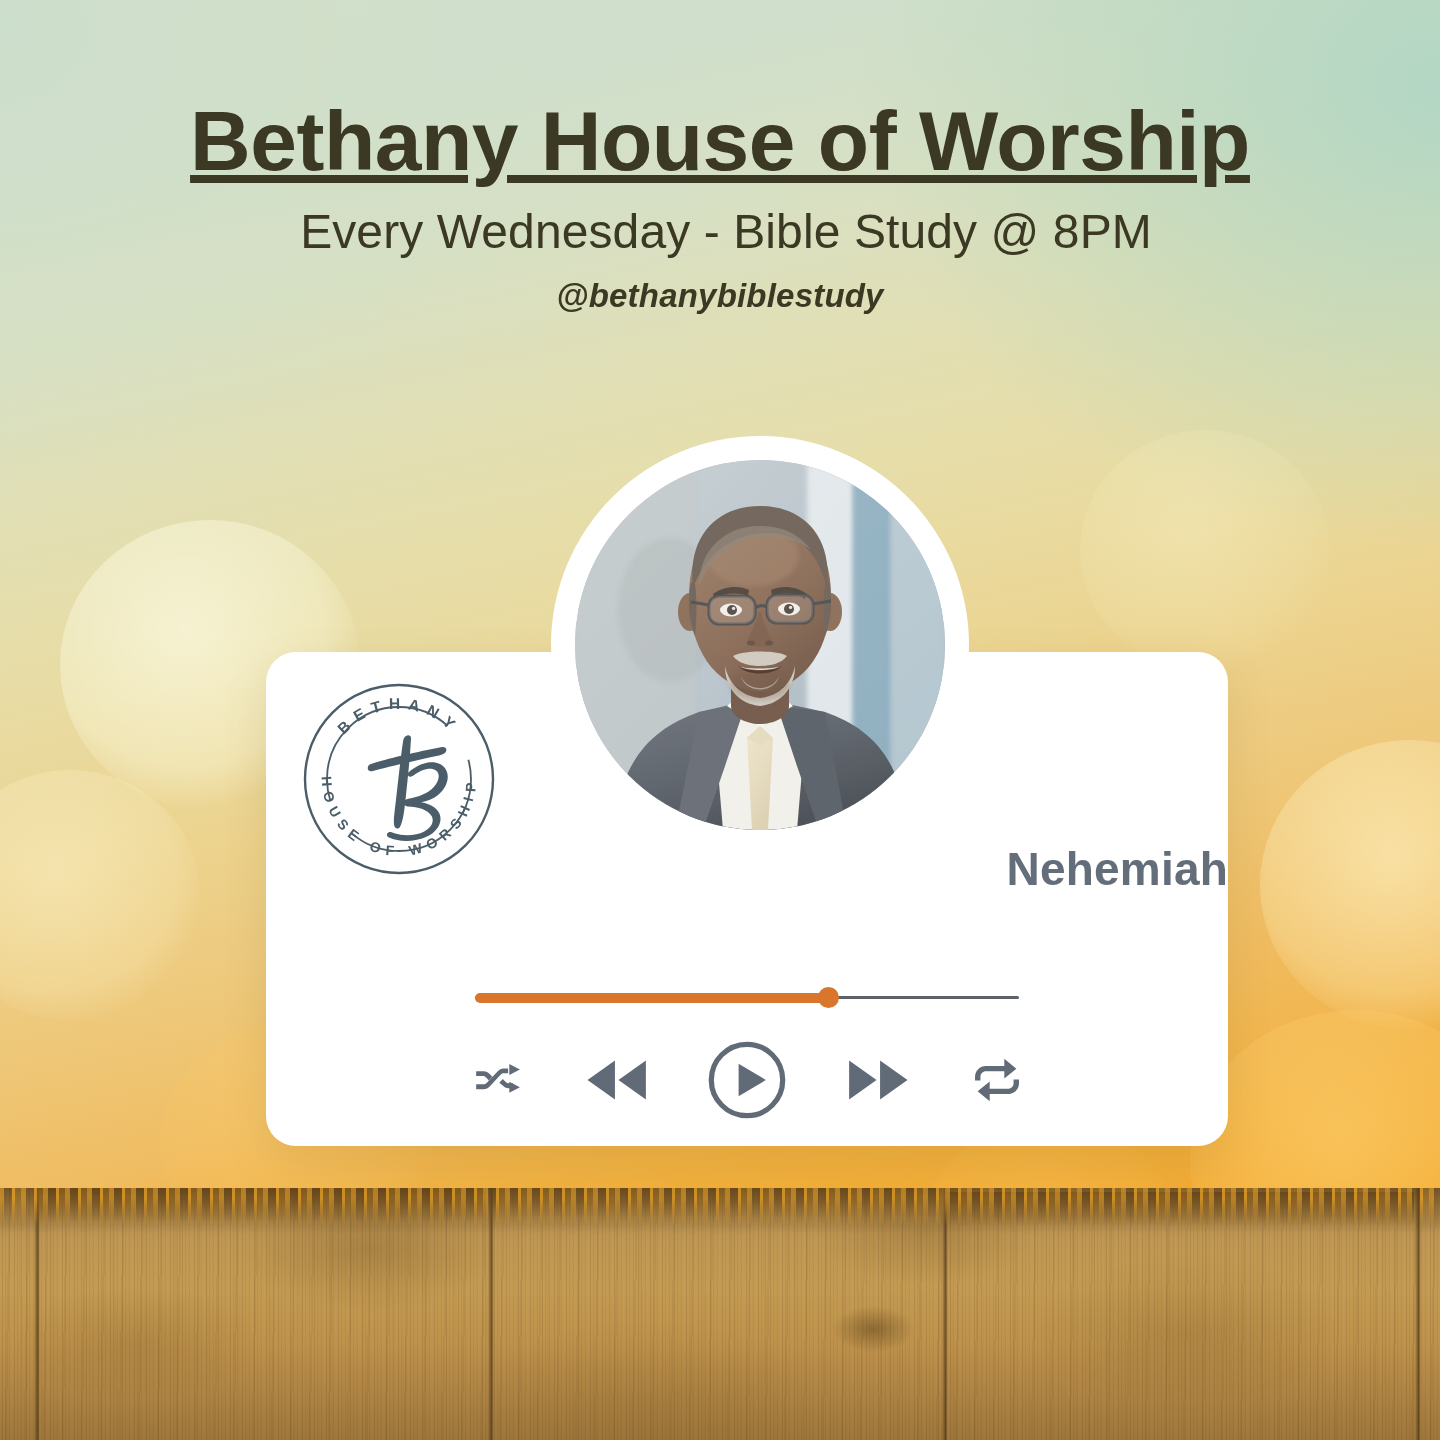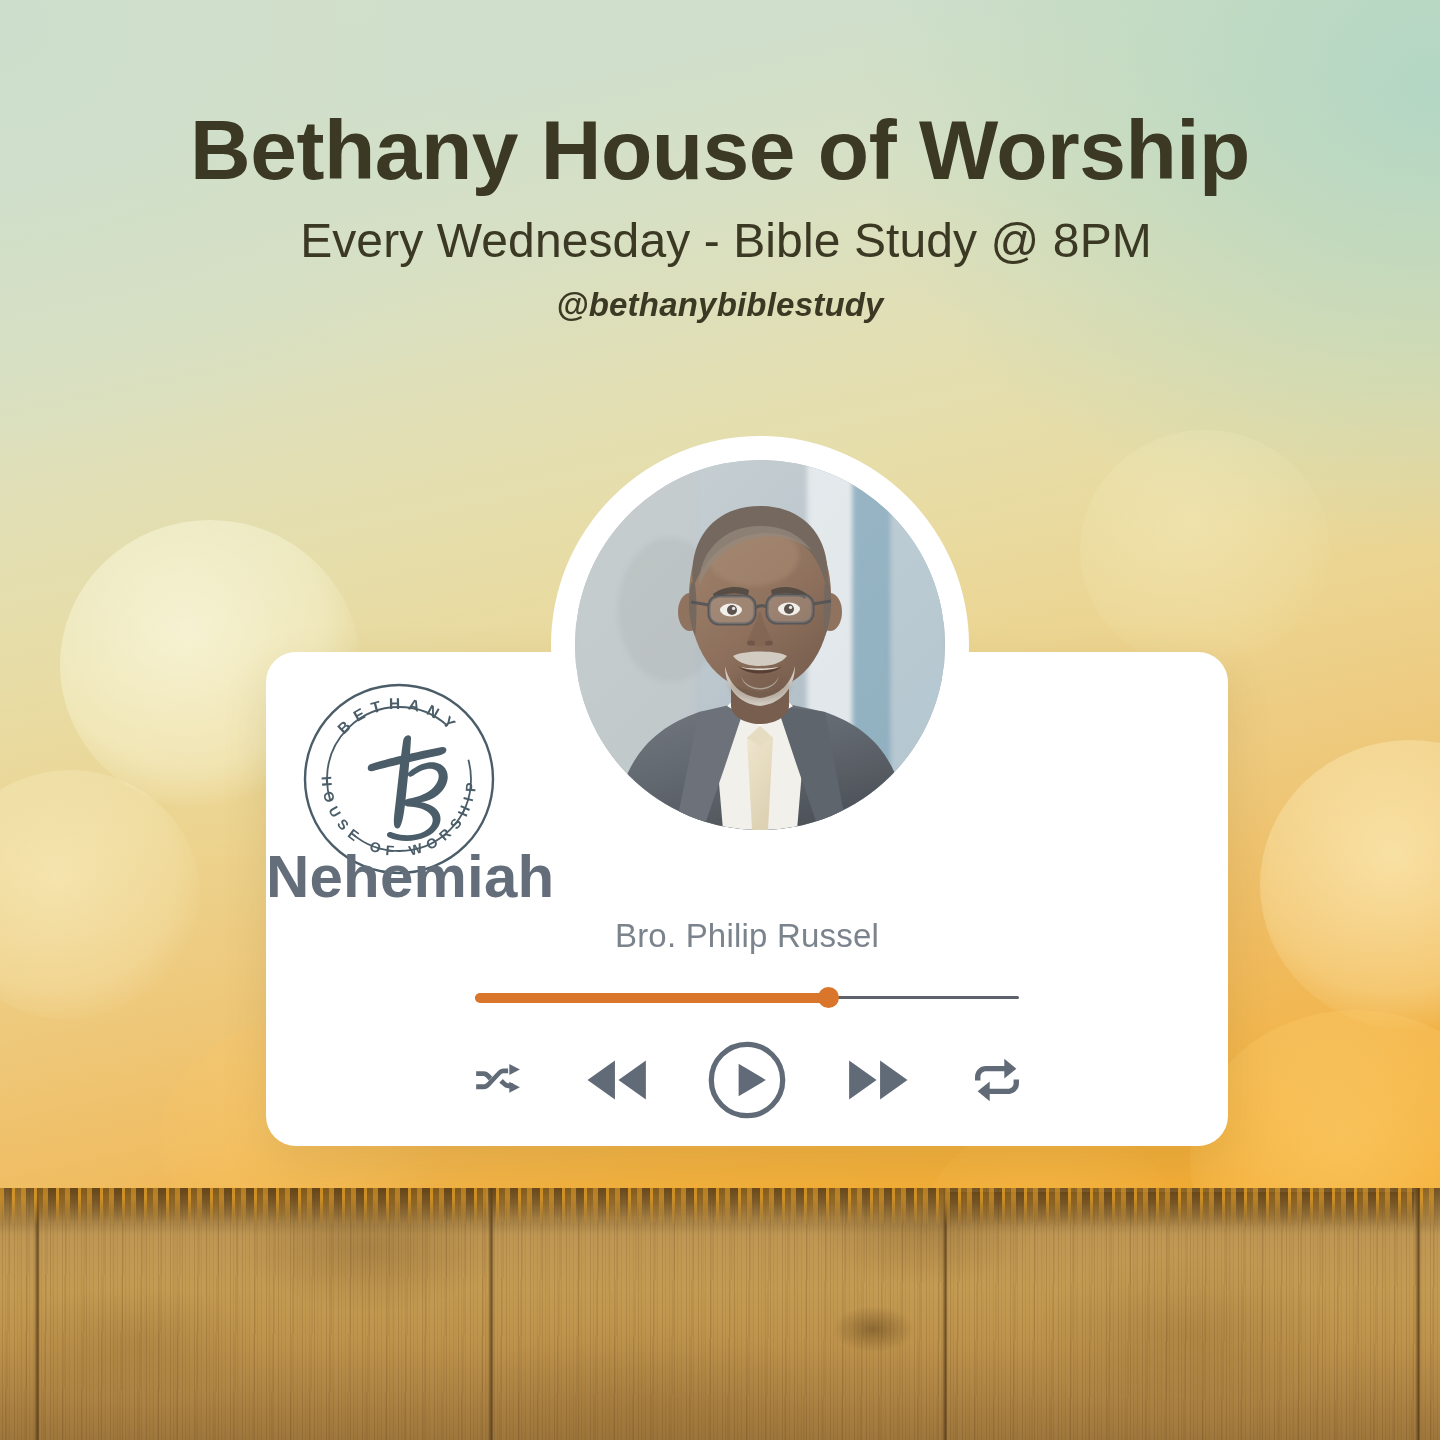--- a/index.html
+++ b/index.html
@@ -203,26 +203,27 @@
 
   
   .header {
     position: absolute;
     left: 0; right: 0;
     top: 92px;
     text-align: center;
     z-index: 5;
   }
   .poster-title {
-    margin: 14px;
+    margin: 5px;
     font-size: 84px;
     font-weight: 700;
     letter-spacing: -0.5px;
     color: #3b3824;
     line-height: 1.06;
+    text-decoration: underline;
   }
   .poster-subtitle {
     margin: 18px 0 0 12px;
     font-size: 48px;
     font-weight: 400;
     color: #3b3824;
     letter-spacing: 0.1px;
   }
   .poster-handle {
     margin: 18px 0 0 0;
@@ -275,22 +276,22 @@
     overflow: hidden;
     background: #b9c3c8;
   }
   .avatar-photo svg { display:block; width:100%; height:100%; }
 
   
   .track-title {
     position: absolute;
     left: 0; right: 0;
     top: 190px;
-    text-align: left;
-    font-size: 60px;
+    text-align: right;
+    font-size: 46px;
     font-weight: 700;
     color: #646e7a;
     letter-spacing: 0.2px;
   }
   .track-artist {
     position: absolute;
     left: 0; right: 0;
     top: 265px;
     text-align: center;
     font-size: 33px;
@@ -432,21 +433,20 @@
                    C 109.4 162.2, 122 161.8, 130.2 157.4 C 137.4 153.6, 140.6 147.4, 137.6 142
                    C 134.2 135.8, 124.4 132.6, 113.6 132.4 C 110.8 132.3, 109.4 130.4, 110 128
                    C 110.5 126, 112 125.2, 114.4 124.8 C 124.4 123.2, 134.4 119, 139.8 113
                    C 145.6 106.6, 146.2 99.4, 142 96.4 C 136.8 92.7, 127.4 95.4, 119.4 101.6
                    C 117 103.5, 114.6 102.8, 113.8 100.9 C 113.2 99.6, 113.8 98.9, 115 98 Z"></path>
         </g>
       </svg>
     </div>
 
     <div class="track-title">Nehemiah</div>
-    <div class="track-artist">Bro. Philip Russel</div>
 
     <div class="progress-wrap">
       <div class="progress-track" style="background: rgb(93, 98, 106);"></div>
       <div class="progress-fill" id="progFill" style="width: 65%; background: rgb(217, 118, 43);"></div>
       <div class="progress-handle" id="progHandle" style="left: 65%; background: rgb(217, 118, 43);"></div>
     </div>
 
     <div class="controls">
 
       <button class="ctrl shuffle" aria-label="Shuffle" style="color: rgb(97, 107, 119);">

